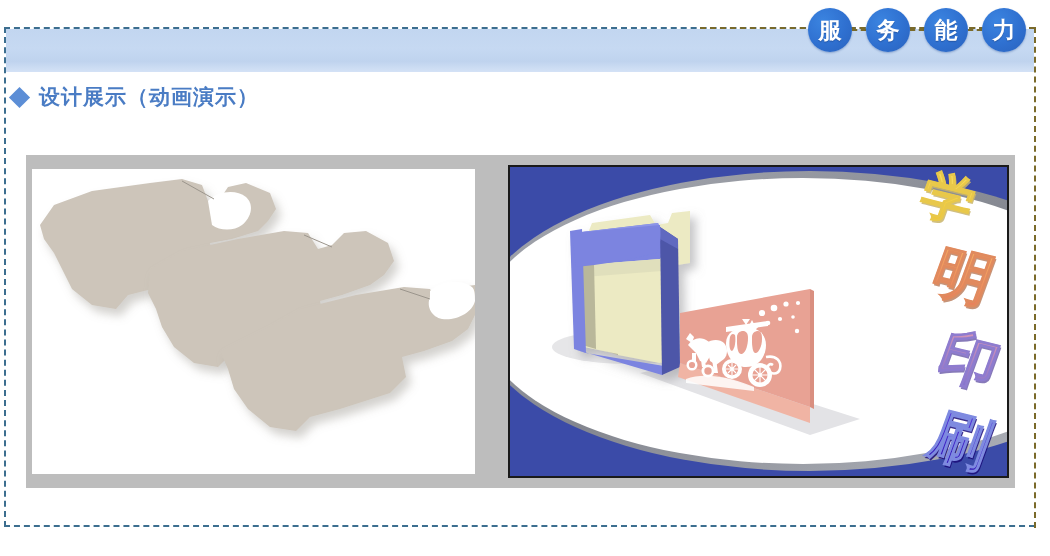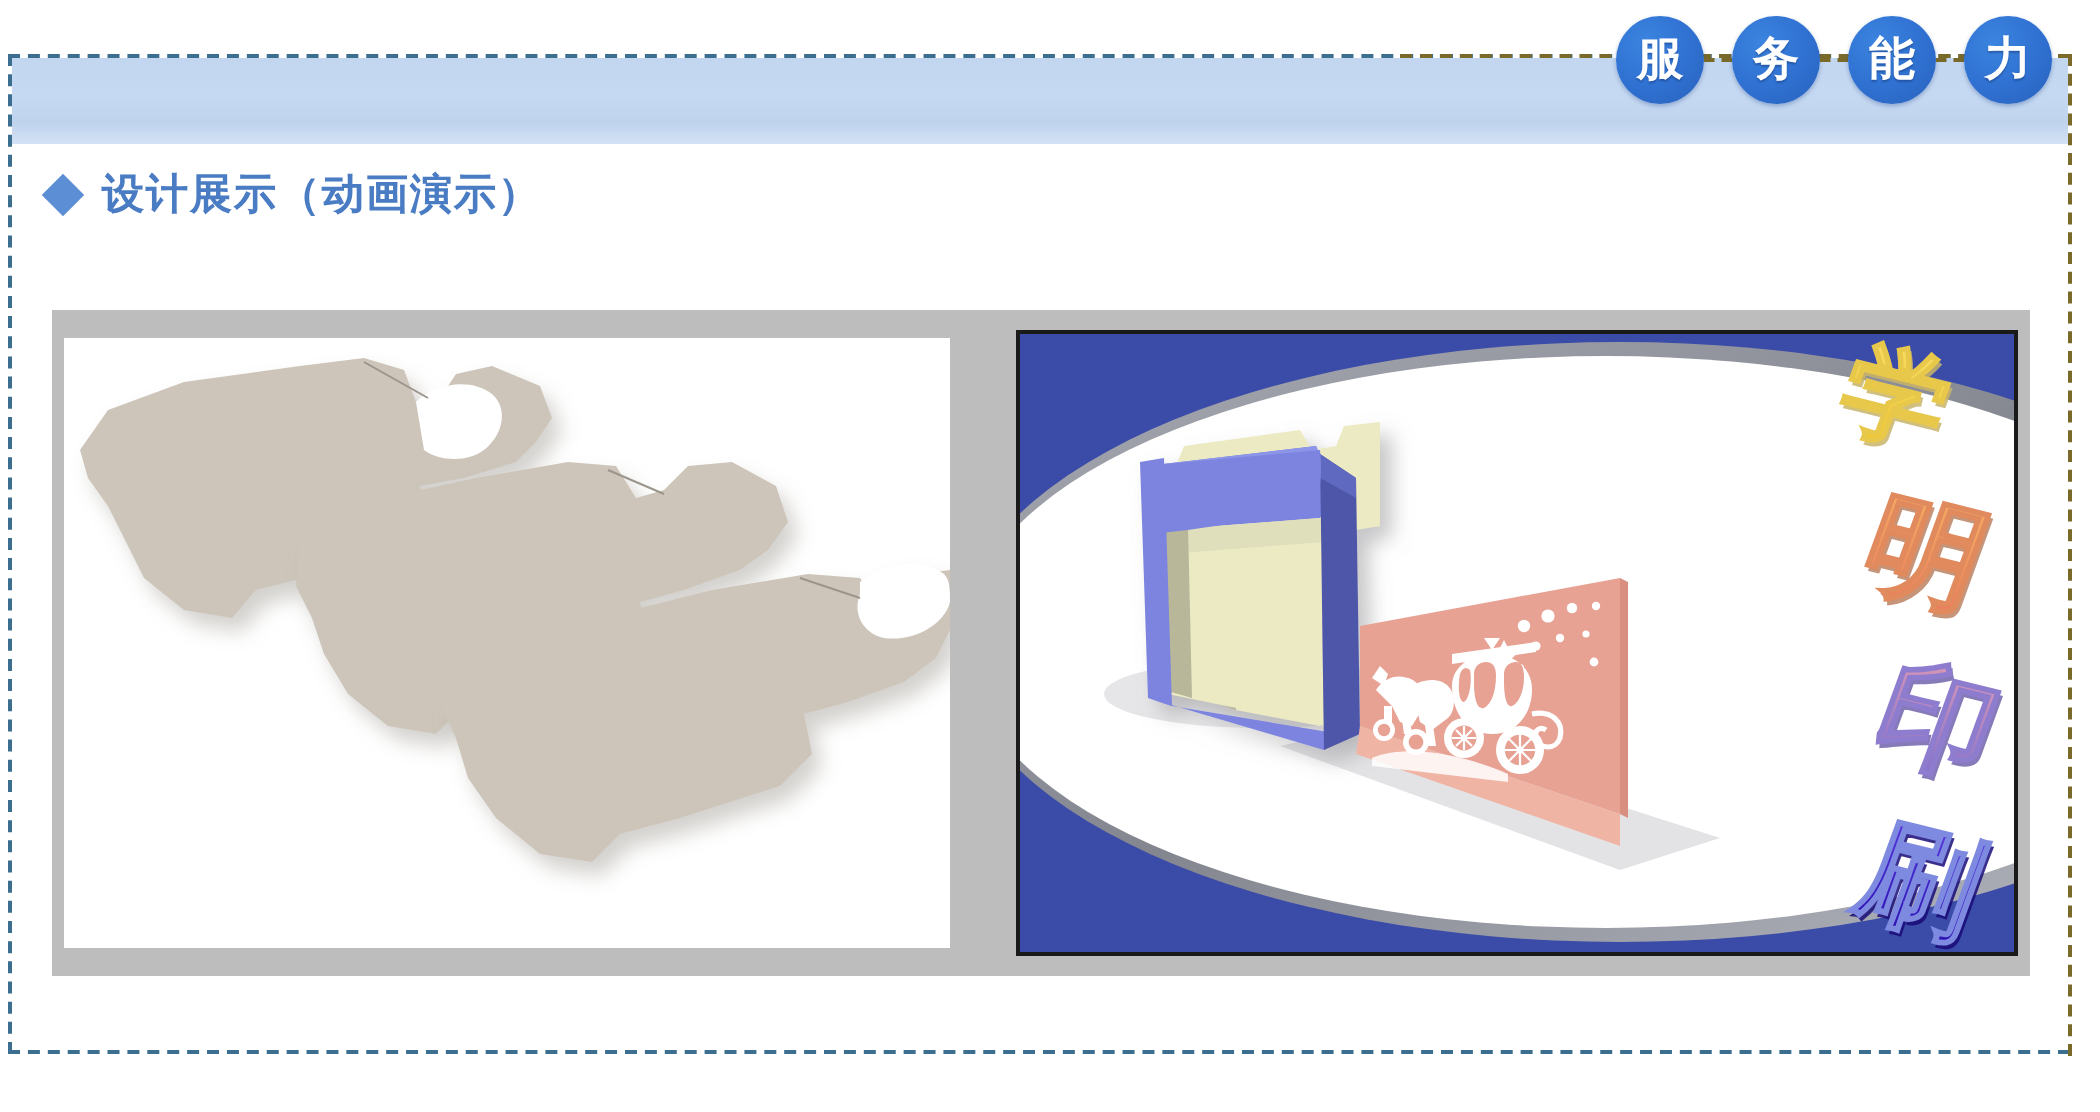--- a/index.html
+++ b/index.html
@@ -51,21 +51,21 @@
     box-shadow:0 1px 2px rgba(30,70,140,.35);
     display:flex;align-items:center;justify-content:center;
     color:#ffffff;font-size:23px;font-weight:bold;line-height:1;
     font-family:"DejaVu Sans","Liberation Sans",sans-serif;
     text-shadow:0 1px 1px rgba(20,50,110,.45);
     flex:0 0 auto;
   }
 
   
   #section-title{
-    position:absolute;left:24px;top:83px;
+    position:absolute;left:12px;top:83px;
     display:flex;align-items:center;gap:12px;
   }
   #title-diamond{
     width:15px;height:15px;background:#5c8ed6;transform:rotate(45deg);
     flex:0 0 auto;
   }
   #title-text{
     font-size:21px;font-weight:bold;color:#4a7cc4;letter-spacing:1px;
     font-family:"DejaVu Sans","Liberation Sans",sans-serif;white-space:nowrap;
   }

